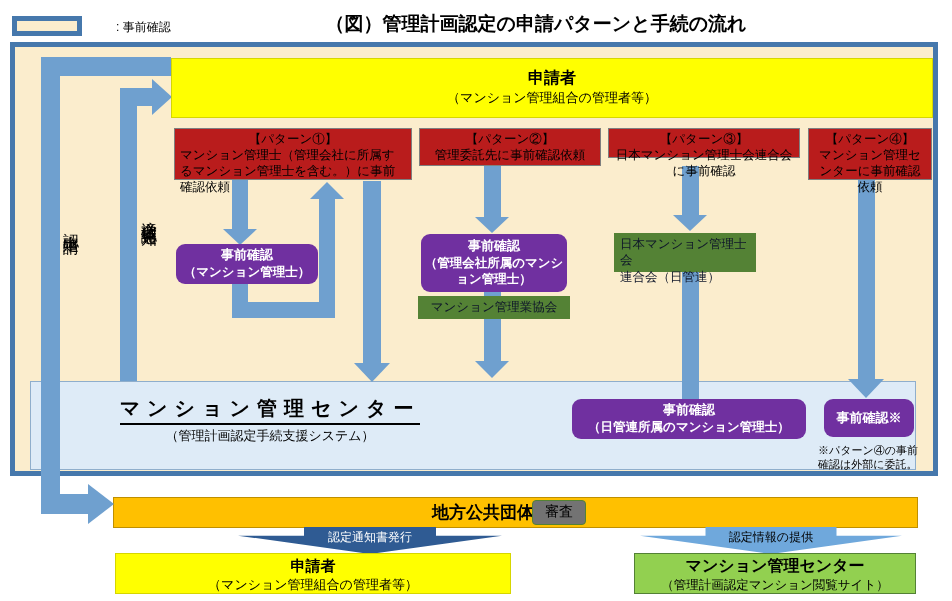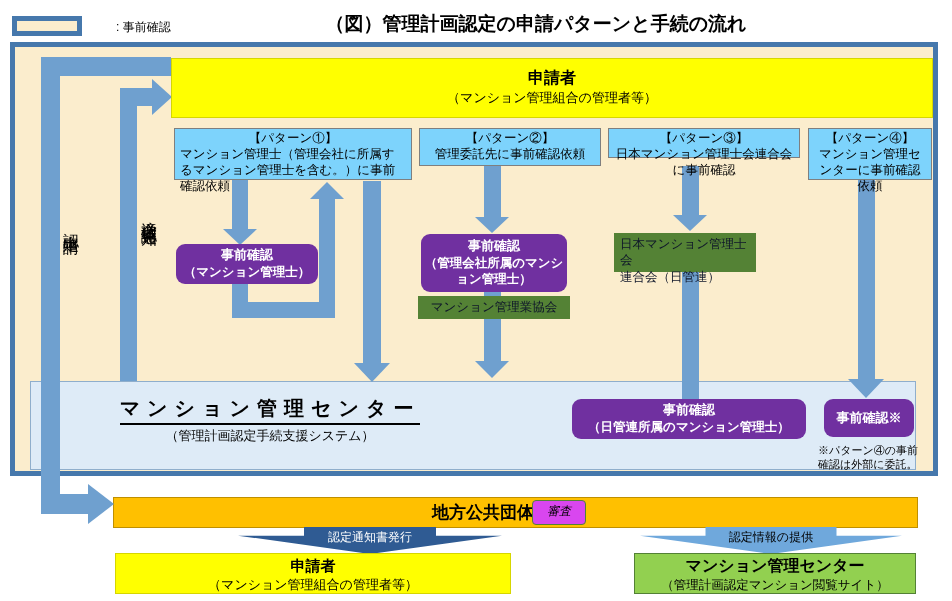--- a/index.html
+++ b/index.html
@@ -11,22 +11,22 @@
     --lblue:#DEEBF7;
     --navy:#2F5B93;
   }
   html,body{margin:0;padding:0;background:#fff;}
   .canvas{position:relative;width:952px;height:601px;background:#fff;
           font-family:"Liberation Sans",sans-serif;overflow:hidden;color:#000;}
   .abs{position:absolute;box-sizing:border-box;}
   .ctr{text-align:center;}
   .shaft{position:absolute;background:var(--arrow);z-index:3;}
   .tri{position:absolute;width:0;height:0;z-index:3;}
-  .whitebox{background:#7dd3fc;border:1px solid #7f7f7f;font-size:12.5px;line-height:1.28;
-            padding:2px 5px;z-index:4;font-family:Liberation Mono, monospace;}
+  .whitebox{background:#b91c1c;border:1px solid #7f7f7f;font-size:12.5px;line-height:1.28;
+            padding:2px 5px;z-index:4;}
   .pill{background:var(--purple);color:#fff;border-radius:9px;font-size:13px;font-weight:bold;
         line-height:1.3;display:flex;flex-direction:column;justify-content:center;z-index:5;}
   .gbox{background:var(--dgreen);color:#0f172a;font-size:12.5px;line-height:1.3;z-index:5;}
   .dararrow{clip-path:polygon(25% 0,75% 0,75% 32%,100% 32%,50% 100%,0 32%,25% 32%);
             z-index:2;font-size:12px;text-align:center;padding-top:2px;}
   .vtext{writing-mode:vertical-rl;text-orientation:upright;font-size:16px;letter-spacing:2px;z-index:4;}
 </style>
 </head>
 <body>
 
@@ -119,21 +119,21 @@
     <div>事前確認</div>
     <div style="font-size:12.5px;">（日管連所属のマンション管理士）</div>
   </div>
   <div class="abs pill ctr" style="left:824px;top:399px;width:90px;height:38px;">
     <div>事前確認※</div>
   </div>
   <div class="abs" style="left:818px;top:443px;width:104px;font-size:11px;line-height:1.3;z-index:4;">※パターン④の事前確認は外部に委託。</div>
 
   <div class="abs" style="left:113px;top:497px;width:805px;height:31px;background:#FFC000;border:1px solid #BF8F00;z-index:2;"></div>
   <div class="abs ctr" style="left:113px;top:501px;width:740px;font-size:17px;font-weight:bold;z-index:4;">地方公共団体</div>
-  <div class="abs ctr" style="left:532px;top:500px;width:54px;height:25px;background:#d946ef;border:1.5px solid #538135;border-radius:4px;font-size:12px;padding-top:2px;z-index:4;font-style:italic;">審査</div>
+  <div class="abs ctr" style="left:532px;top:500px;width:54px;height:25px;background:#737373;border:1.5px solid #538135;border-radius:4px;font-size:14px;padding-top:2px;z-index:4;">審査</div>
 
   <div class="abs dararrow" style="left:238px;top:527px;width:264px;height:27px;background:var(--navy);color:#fff;">認定通知書発行</div>
   <div class="abs dararrow" style="left:640px;top:527px;width:262px;height:27px;background:#6FA8DC;color:#000;">認定情報の提供</div>
 
   <div class="abs ctr" style="left:115px;top:553px;width:396px;height:41px;background:#FFFF00;border:1px solid #d6d600;padding-top:3px;z-index:2;">
     <div style="font-size:15px;font-weight:bold;">申請者</div>
     <div style="font-size:13px;">（マンション管理組合の管理者等）</div>
   </div>
 
   <div class="abs ctr" style="left:634px;top:553px;width:282px;height:41px;background:#92D050;border:1px solid #538135;padding-top:2px;z-index:2;">

